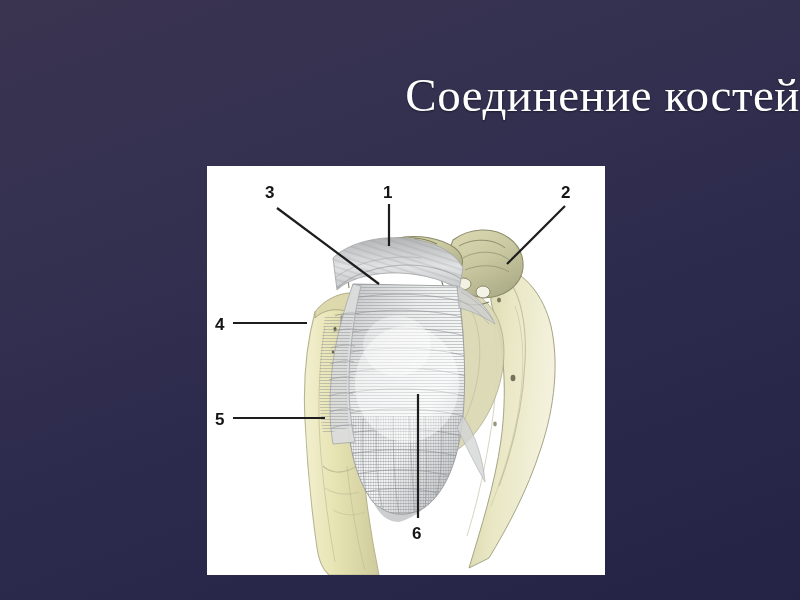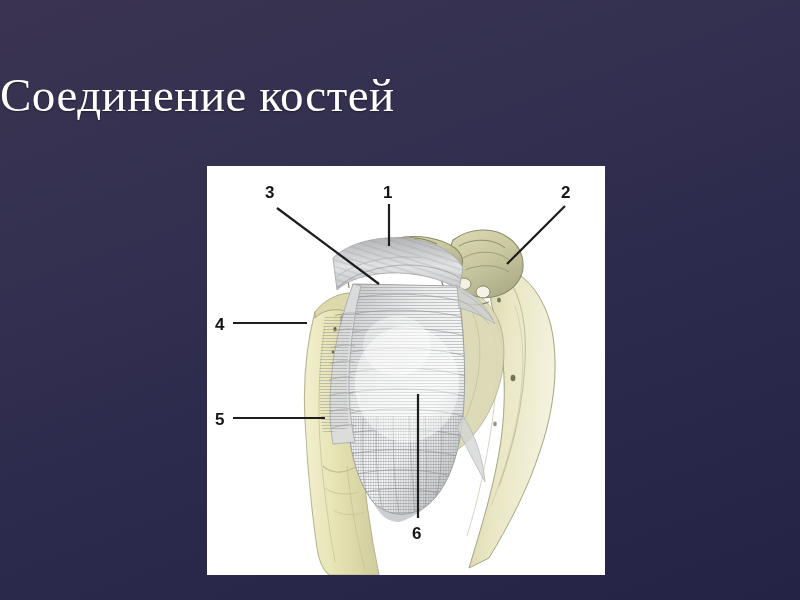--- a/index.html
+++ b/index.html
@@ -16,21 +16,21 @@
     position: relative;
     width: 800px;
     height: 600px;
     background: linear-gradient(160deg, #3a3450 0%, #343050 30%, #2b2a4c 62%, #242346 100%);
   }
   #slide-title {
     position: absolute;
     left: 0;
     top: 66px;
     width: 800px;
-    text-align: left;
+    text-align: right;
     color: #ffffff;
     font-family: "Liberation Serif", "DejaVu Serif", serif;
     font-size: 47px;
     font-weight: 400;
     letter-spacing: 0.5px;
     line-height: 58px;
     text-shadow: 0 1px 2px rgba(0,0,0,0.45);
     white-space: nowrap;
   }
   #figure-panel {

